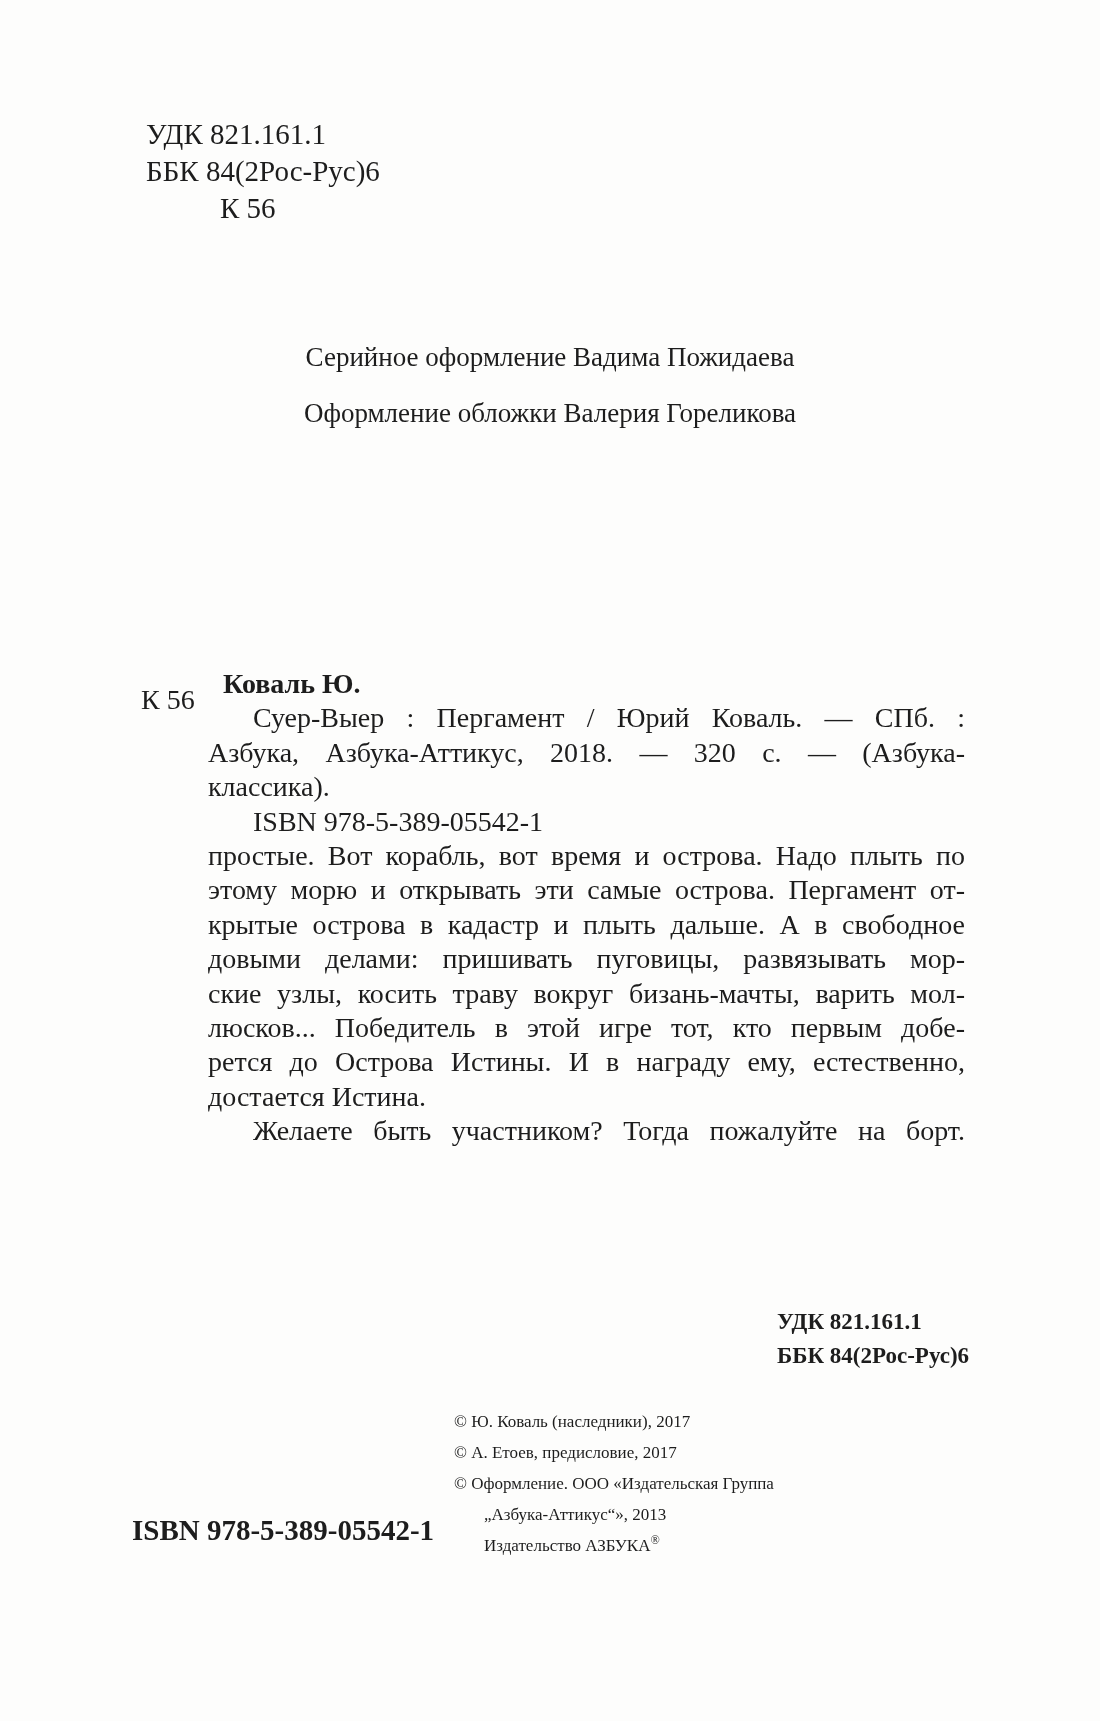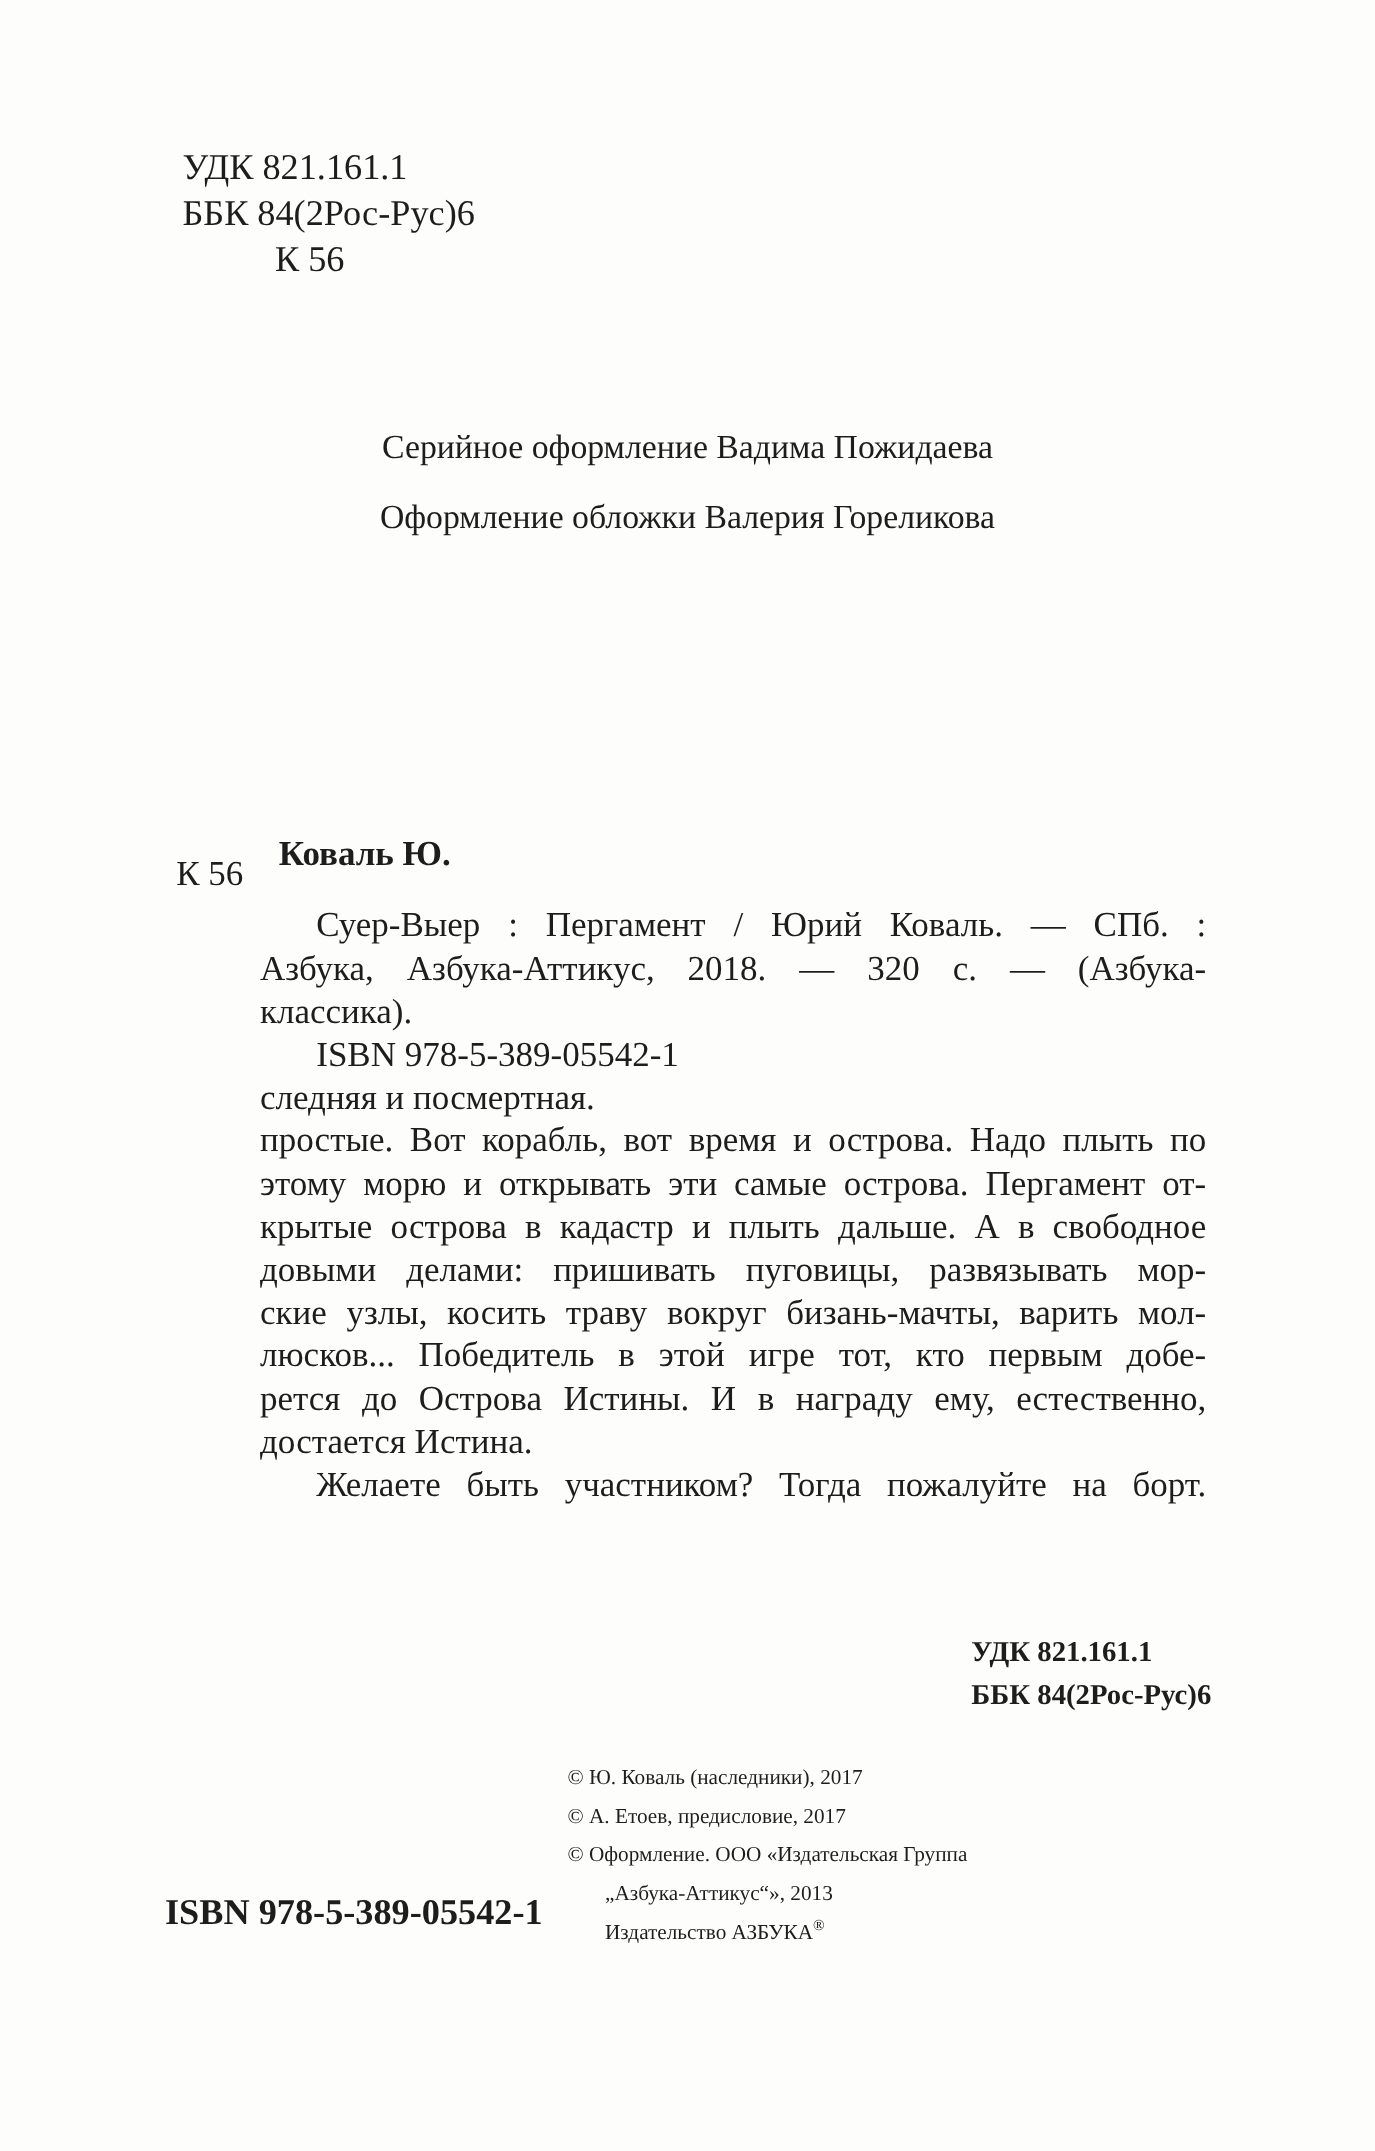--- a/index.html
+++ b/index.html
@@ -51,25 +51,24 @@
   <div class="code-line">ББК 84(2Рос-Рус)6</div>
   <div class="code-line author-code">К 56</div>
 </div>
 
 <div class="abs credit-line" id="credit-1">Серийное оформление Вадима Пожидаева</div>
 <div class="abs credit-line" id="credit-2">Оформление обложки Валерия Гореликова</div>
 
 <div class="abs" id="catalog">
   <div class="hang">К 56</div>
 <div class="tline b" style="text-indent: 15px;">Коваль Ю.</div>
-    <div class="tline just" style="text-indent: 45px; margin-top: 23px;">Суер-Выер : Пергамент / Юрий Коваль. — СПб. :</div>
+    <div class="tline just" style="text-indent: 45px;">Суер-Выер : Пергамент / Юрий Коваль. — СПб. :</div>
     <div class="tline just">Азбука, Азбука-Аттикус, 2018. — 320 с. — (Азбука-</div>
     <div class="tline">классика).</div>
     <div class="tline" style="text-indent: 45px;">ISBN 978-5-389-05542-1</div>
-    <div class="tline">следняя и посмертная.</div>
     <div class="tline just">простые. Вот корабль, вот время и острова. Надо плыть по</div>
     <div class="tline just">этому морю и открывать эти самые острова. Пергамент от-</div>
     <div class="tline just">крытые острова в кадастр и плыть дальше. А в свободное</div>
     <div class="tline just">довыми делами: пришивать пуговицы, развязывать мор-</div>
     <div class="tline just">ские узлы, косить траву вокруг бизань-мачты, варить мол-</div>
     <div class="tline just">люсков... Победитель в этой игре тот, кто первым добе-</div>
     <div class="tline just">рется до Острова Истины. И в награду ему, естественно,</div>
     <div class="tline">достается Истина.</div>
     <div class="tline just" style="text-indent: 45px;">Желаете быть участником? Тогда пожалуйте на борт.</div>
   </div>

